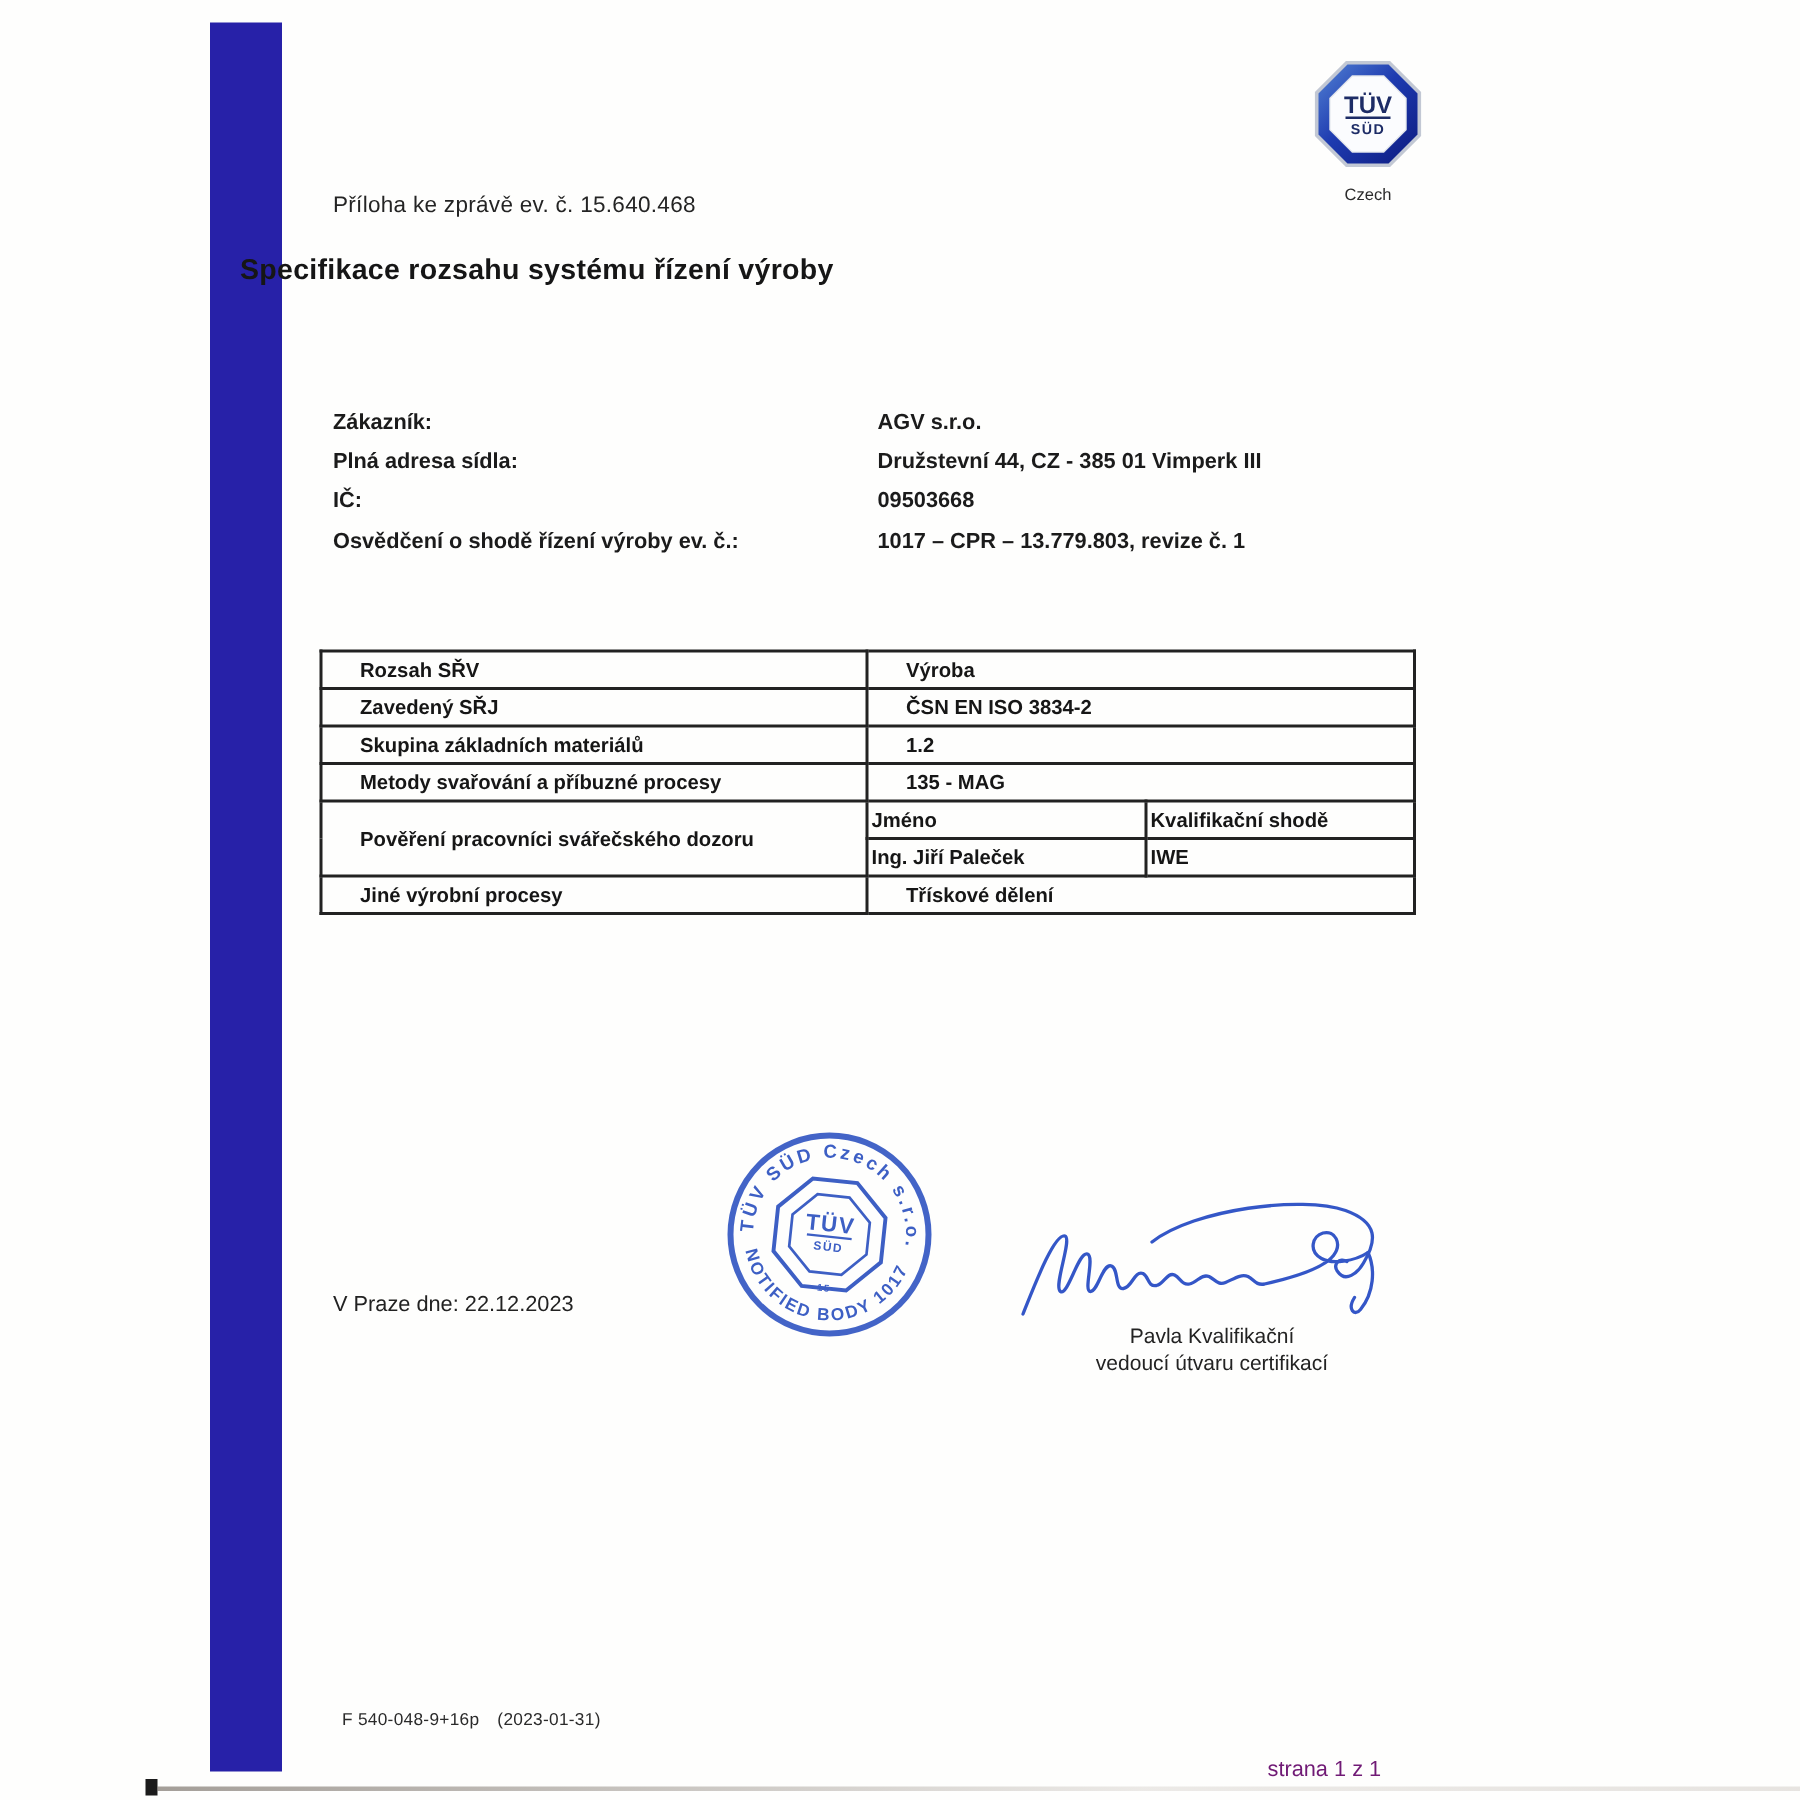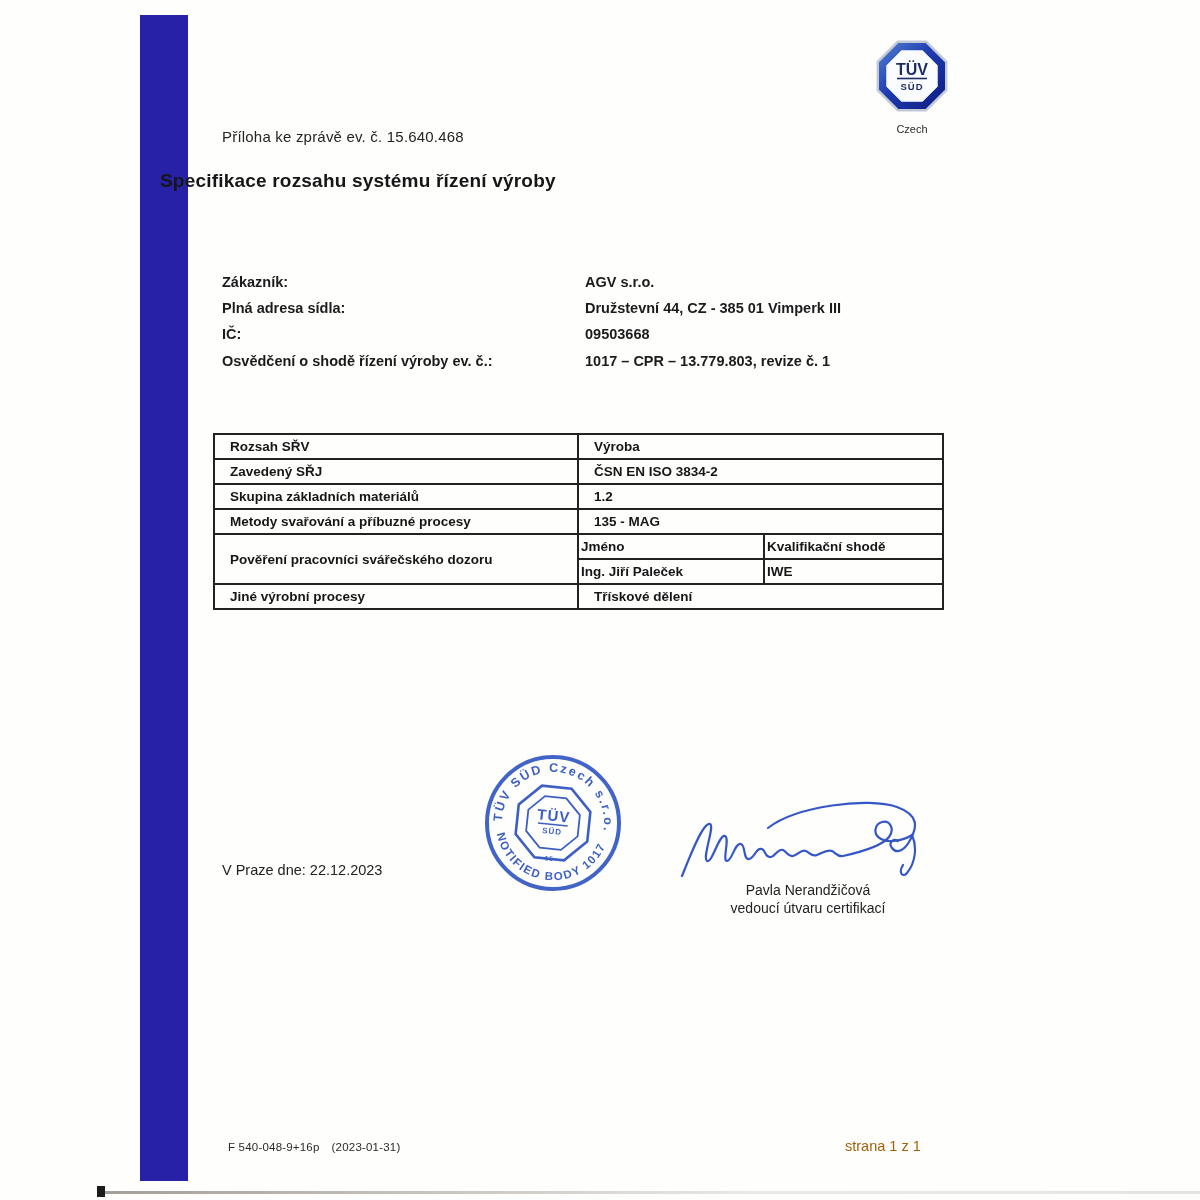--- a/index.html
+++ b/index.html
@@ -31,37 +31,37 @@
   .drow{height:26.2px;line-height:26.2px;white-space:nowrap;}
   .dlabel{display:inline-block;width:363px;}
   .dvalue{display:inline-block;}
   table.spec{
     position:absolute;left:213px;top:433px;width:729px;
     border-collapse:collapse;table-layout:fixed;
     font-size:13.5px;font-weight:bold;color:#161616;
   }
   table.spec td{
     border:2px solid #222222;
-    height:23px;padding:0 4px 0 15px;
+    height:23px;padding:0 4px 0 25px;
     overflow:hidden;white-space:nowrap;
   }
   table.spec td.c{text-align:left;padding:0 2px;}
   .place-date{position:absolute;left:222px;top:862px;font-size:14.5px;color:#222;}
   .stamp{position:absolute;left:478px;top:748px;}
   .signature{position:absolute;left:676px;top:792px;}
   .signer{
     position:absolute;left:688px;top:881px;width:240px;
     text-align:center;font-size:14px;line-height:18px;color:#232323;
   }
   .footer-left{
     position:absolute;left:228px;top:1141px;
     font-size:11.5px;color:#2a2a2a;letter-spacing:.2px;
   }
   .footer-left .gap{display:inline-block;width:12px;}
-  .footer-right{position:absolute;left:845px;top:1138px;font-size:14.5px;color:#a16207;}
+  .footer-right{position:absolute;left:845px;top:1172px;font-size:14.5px;color:#701a75;}
   .scan-notch{position:absolute;left:97px;top:1186px;width:8px;height:11px;background:#1b1b1b;}
   .scan-edge{
     position:absolute;left:105px;top:1191px;width:1095px;height:3px;
     background:linear-gradient(to right,rgba(90,80,70,.55),rgba(170,160,150,.22) 60%,rgba(170,160,150,.28));
   }
 </style>
 </head>
 <body>
 
 <div class="page">
@@ -177,21 +177,21 @@
                C146,61 151,57 156,59 C160,61 161,65 167,64
                C185,60 206,54 213,45 C219,37 214,28 206,30
                C199,32 196,42 205,47 C212,51 227,49 236,43"></path>
       <path d="M92,36 C120,14 192,5 221,15 C243,23 242,35 233,50
                C229,57 221,63 216,56 C212,51 217,46 222,49"></path>
       <path d="M236,43 C241,54 240,70 231,81 C227,86 222,81 227,73"></path>
     </g>
   </svg>
 
   <div class="signer">
-    <div>Pavla Nerandžičová</div>
+    <div>Pavla Kvalifikační</div>
     <div>vedoucí útvaru certifikací</div>
   </div>
 
   <div class="footer-left">
     <span>F 540-048-9+16p</span><span class="gap"></span><span>(2023-01-31)</span>
   </div>
   <div class="footer-right">strana 1 z 1</div>
 
   <div class="scan-notch"></div>
   <div class="scan-edge"></div>

